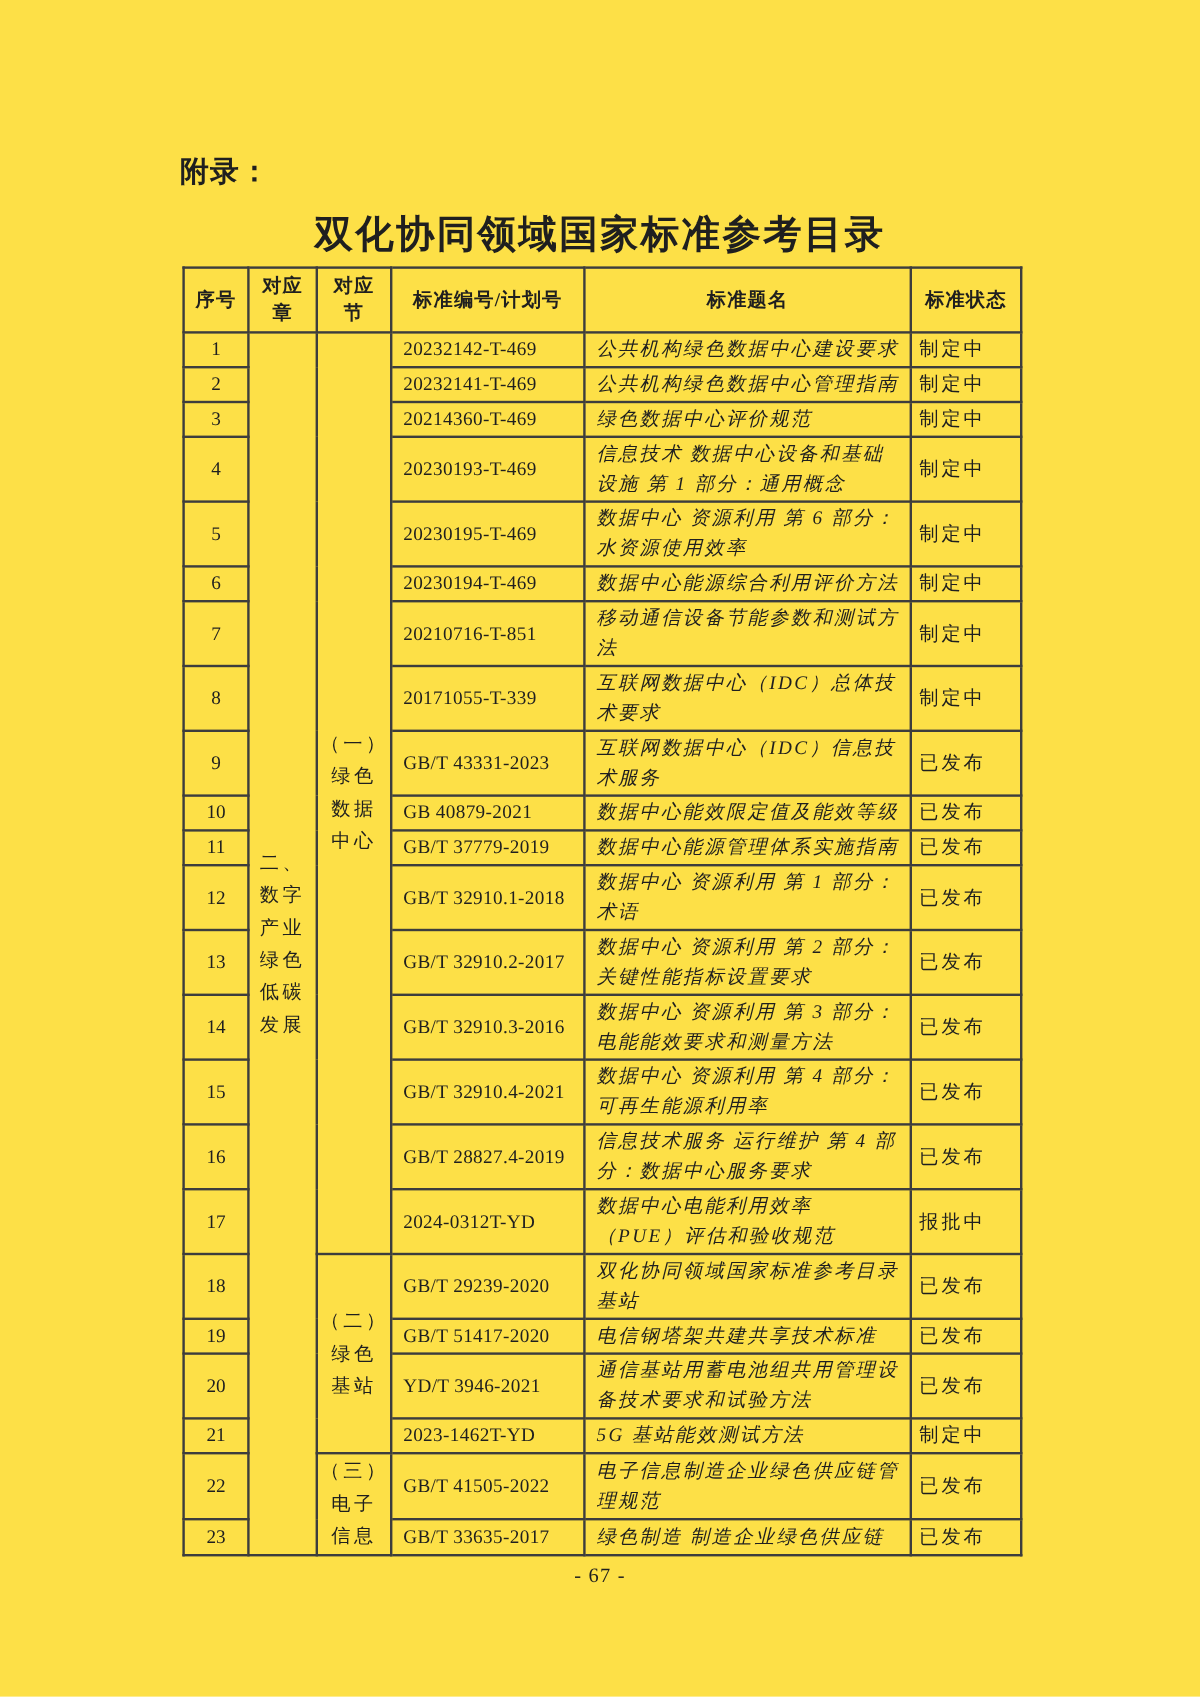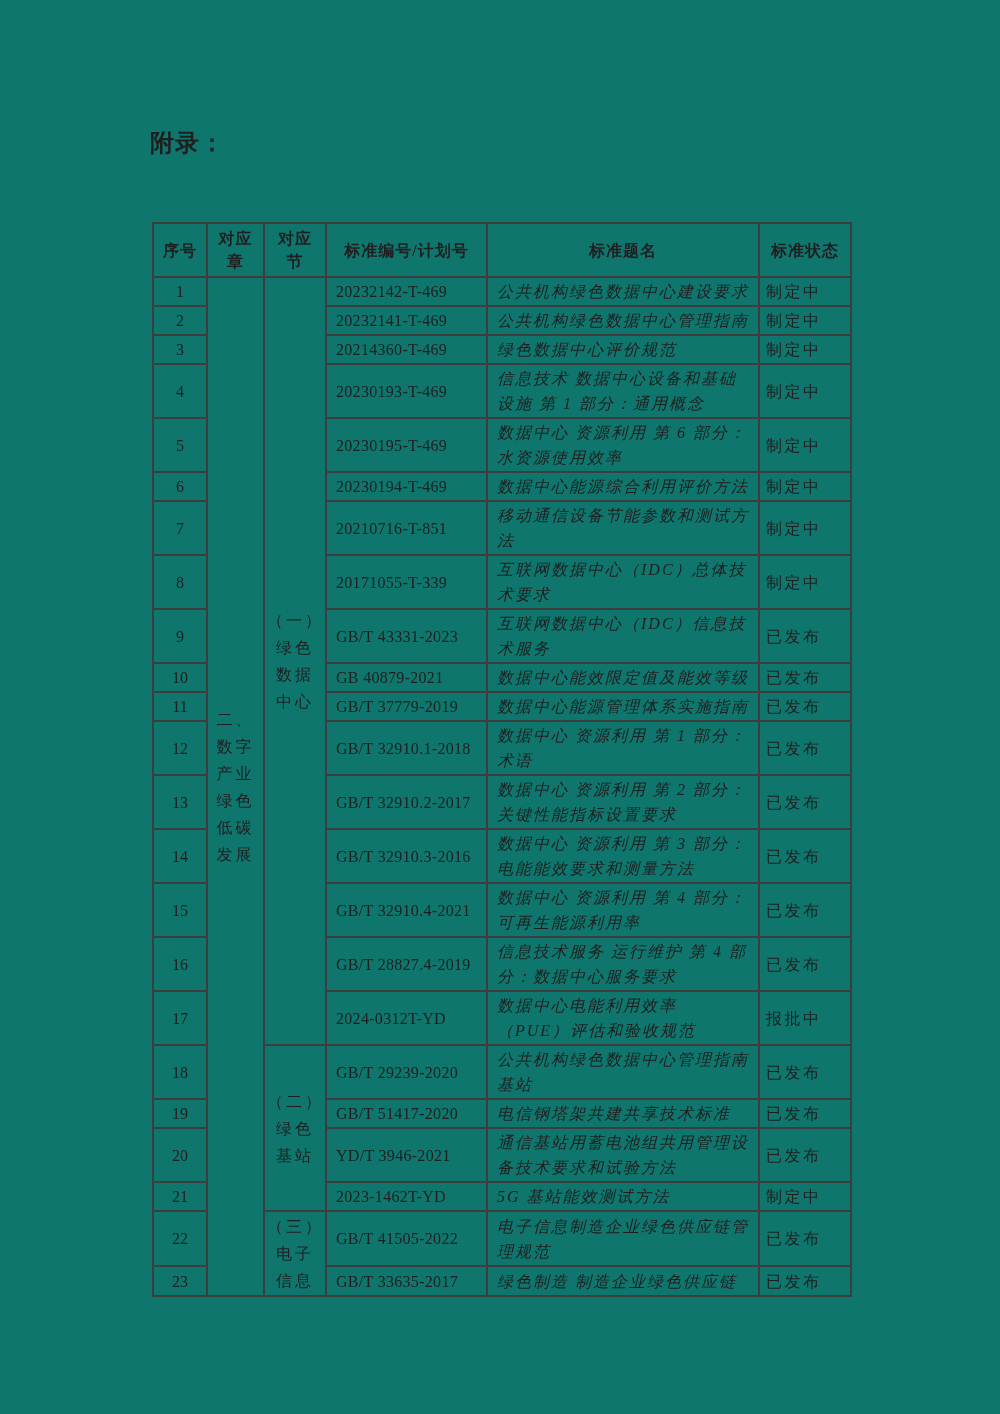--- a/index.html
+++ b/index.html
@@ -1,21 +1,21 @@
 <!DOCTYPE html>
 <html lang="zh"><head>
 <meta charset="utf-8">
 <style>
   html, body { margin: 0; padding: 0; background: #ffffff; }
   .page {
     position: relative;
     width: 1000px;
     height: 1414px;
     margin: 0 auto;
-    background: #0f766e;
+    background: #fde047;
     color: #1f1f1f;
     font-family: "Liberation Serif", "DejaVu Serif", serif;
     overflow: hidden;
   }
   .appendix {
     position: absolute;
     left: 150px;
     top: 127px;
     font-family: "Liberation Sans", "DejaVu Sans", sans-serif;
     font-weight: bold;
@@ -80,20 +80,21 @@
     letter-spacing: 1px;
   }
 </style>
 </head>
 <body>
 
 <div class="page">
 
   <div class="appendix">附录：</div>
 
+  <h1 class="doc-title">双化协同领域国家标准参考目录</h1>
 
   <table class="std-table">
     <colgroup>
       <col style="width:54px">
       <col style="width:57px">
       <col style="width:62px">
       <col style="width:161px">
       <col style="width:272px">
       <col style="width:92px">
     </colgroup>
@@ -221,21 +222,21 @@
           <td class="col-code">2024-0312T-YD</td>
           <td class="col-title">数据中心电能利用效率（PUE）评估和验收规范</td>
           <td class="col-status">报批中</td>
         </tr>
         <tr>
           <td class="col-no">18</td>
           <td class="merge-cell" rowspan="4">（二）
 绿色
 基站</td>
           <td class="col-code">GB/T 29239-2020</td>
-          <td class="col-title">公共机构绿色数据中心管理指南 基站</td>
+          <td class="col-title">双化协同领域国家标准参考目录 基站</td>
           <td class="col-status">已发布</td>
         </tr>
         <tr>
           <td class="col-no">19</td>
           <td class="col-code">GB/T 51417-2020</td>
           <td class="col-title">电信钢塔架共建共享技术标准</td>
           <td class="col-status">已发布</td>
         </tr>
         <tr>
           <td class="col-no">20</td>
@@ -260,14 +261,15 @@
         </tr>
         <tr>
           <td class="col-no">23</td>
           <td class="col-code">GB/T 33635-2017</td>
           <td class="col-title">绿色制造 制造企业绿色供应链</td>
           <td class="col-status">已发布</td>
         </tr>
       </tbody>
   </table>
 
+  <div class="page-number">- 67 -</div>
 
 </div>
 
 </body></html>

